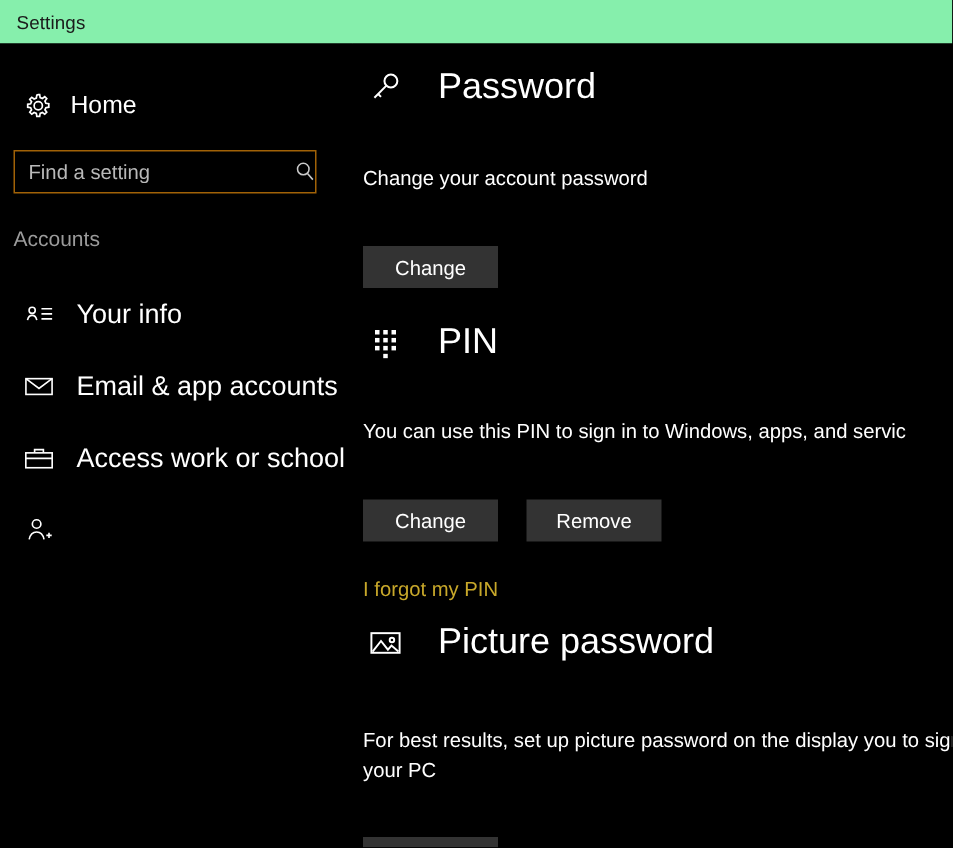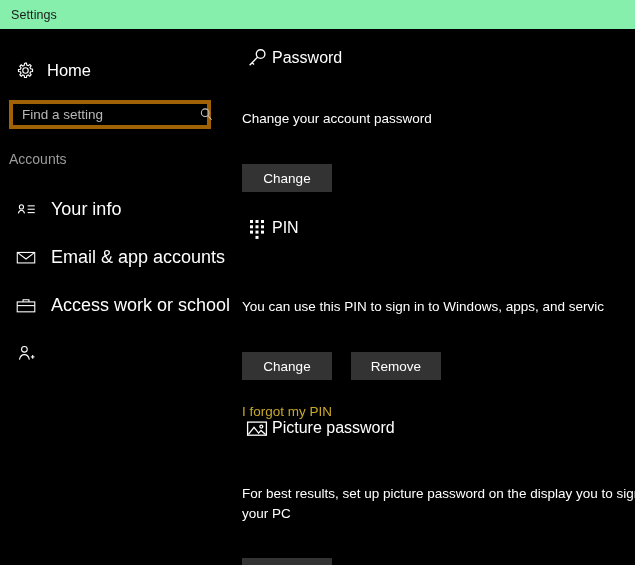--- a/index.html
+++ b/index.html
@@ -43,21 +43,21 @@
   }
   .home-row .ico { width:34px; margin-left:8px; display:flex; justify-content:center; align-items:center; }
   .home-row .lbl {
     margin-left:5px;
     font-size:16.5px; color:#ffffff;
   }
 
   #search-box {
     position:absolute; left:9px; top:71px;
     width:202px; height:29px;
-    border:4px solid #a16207;
+    border:1px solid #a16207;
     background:#000000;
     display:flex; align-items:center;
   }
   #search-box .sv {
     flex:1;
     margin-left:9px;
     font-size:13.5px;
     color:#b9b9b9;
     background:transparent; border:none; outline:none;
     font-family:"Liberation Sans", sans-serif;
@@ -94,22 +94,22 @@
   #main {
     position:absolute; left:235px; top:29px;
     width:400px; height:536px;
     background:#000000;
     overflow:hidden;
   }
   .section { position:absolute; left:0; width:400px; }
   .sec-head { display:flex; align-items:center; height:34px; }
   .sec-head .ico { width:30px; margin-left:7px; display:flex; justify-content:center; align-items:center; }
   .sec-head .h {
-    margin-left:0;
-    font-size:16px; color:#ffffff; font-weight:400;
+    margin-left:20px;
+    font-size:24px; color:#ffffff; font-weight:400;
     white-space:nowrap;
   }
   .sec-desc {
     margin-left:7px;
     font-size:13.5px; color:#ffffff;
     line-height:20px;
     white-space:nowrap;
   }
   .sec-desc.wrap { white-space:normal; width:430px; }
   .btn-row { margin-left:7px; display:flex; }
@@ -133,21 +133,21 @@
     cursor:default;
     display:inline-block;
   }
 
   
   #sec-password { top:12px; }
   #sec-password .sec-desc { margin-top:34px; }
   #sec-password .btn-row { margin-top:11px; }
 
   #sec-pin { top:182px; }
-  #sec-pin .sec-desc { margin-top:52px; }
+  #sec-pin .sec-desc { margin-top:33px; }
   #sec-pin .btn-row { margin-top:11px; }
   #sec-pin .link { margin-top:24px; }
 
   #sec-picture { top:382px; }
   #sec-picture .sec-desc { margin-top:39px; }
   #sec-picture .btn-row { margin-top:10px; }
 
   svg { display:block; }
 </style>
 </head>

